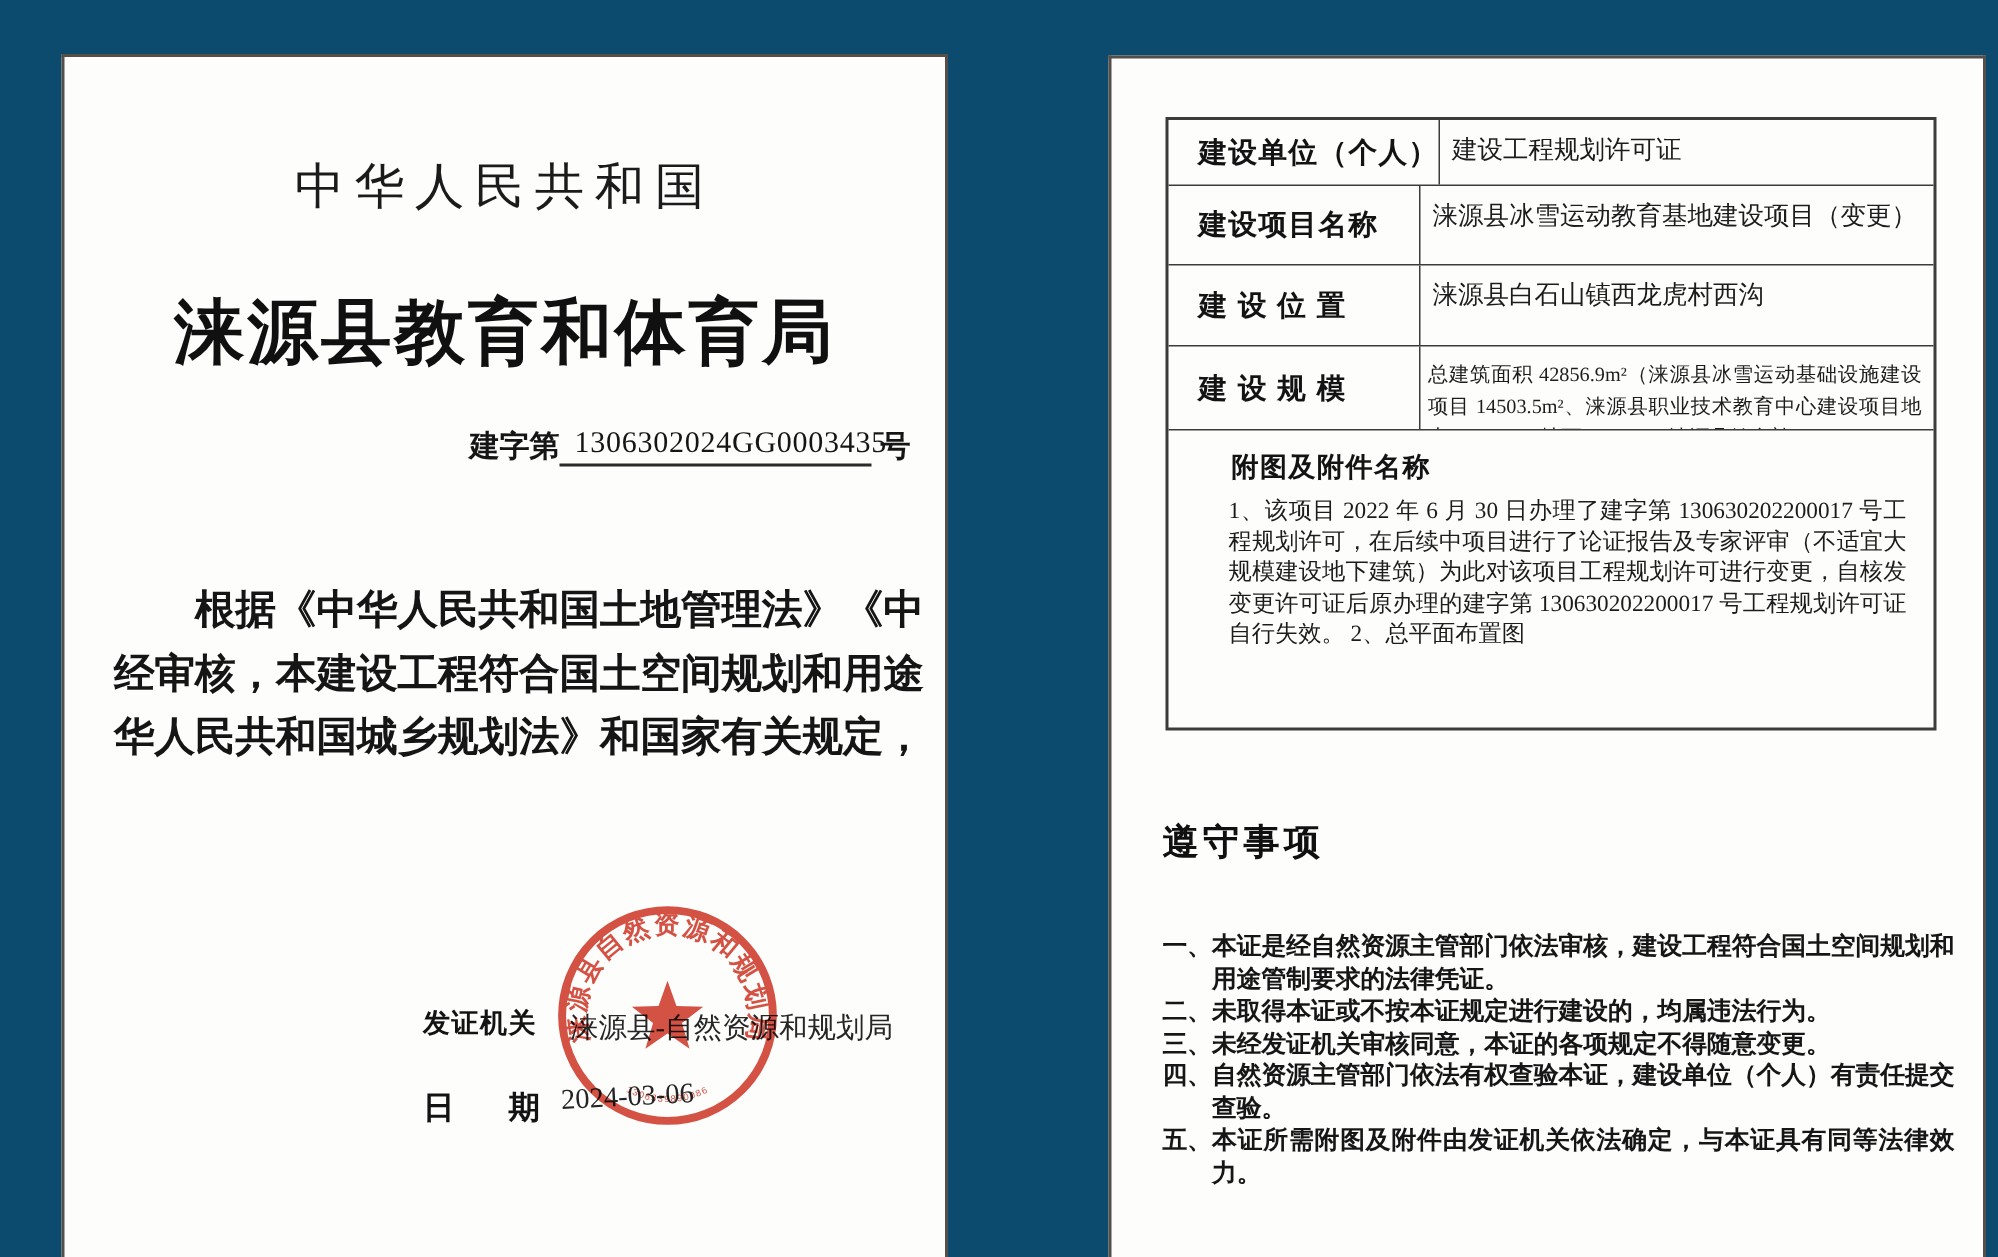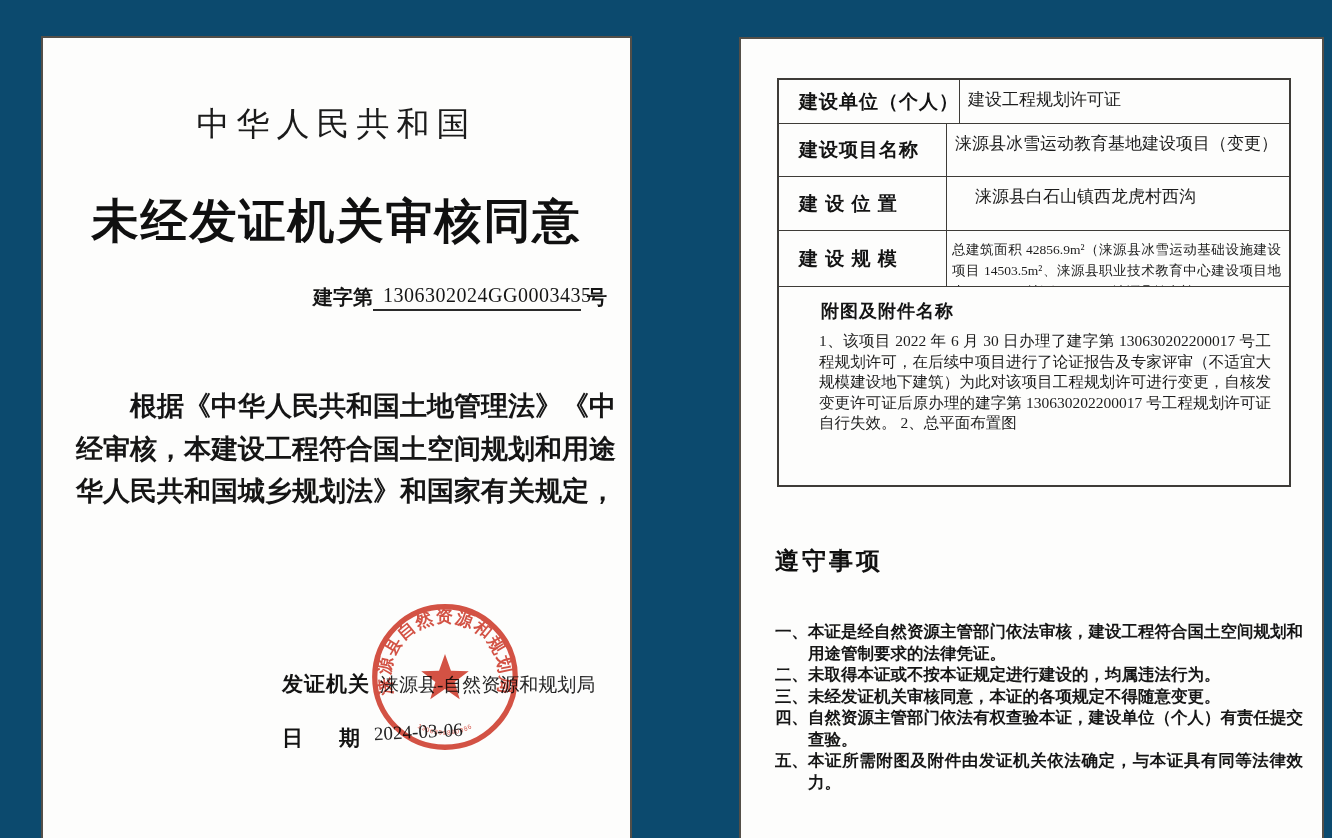--- a/index.html
+++ b/index.html
@@ -20,60 +20,60 @@
   .pl-prefix, .pl-suffix { font-size:20px; font-weight:bold; white-space:nowrap; }
   .pl-underline { width:208px; border-bottom:2px solid #2a2a2a; padding:0 0 2px 10px; box-sizing:border-box; }
   .pl-number { font-size:20px; letter-spacing:.5px; white-space:nowrap; }
   .pl-suffix { margin-left:6px; }
 
   .body-text { position:absolute; top:347px; left:33px; width:530px;
              font-weight:600; font-size:27px; line-height:42.5px; color:#151515; }
   .body-line { white-space:nowrap; }
   .body-line.first { text-indent:54px; }
 
-  .issuer-label { position:absolute; left:239px; top:632px; font-weight:bold; font-size:21px; letter-spacing:1px; color:#131313; }
+  .issuer-label { position:absolute; left:239px; top:632px; font-weight:bold; font-size:18px; letter-spacing:1px; color:#131313; }
   .issuer-value { position:absolute; left:337px; top:634px; font-family:"Liberation Serif",serif;
              font-size:19px; color:#262626; white-space:nowrap; }
   .date-label   { position:absolute; left:239px; top:686px; font-weight:bold; font-size:21px; letter-spacing:36px; color:#131313; }
   .date-value   { position:absolute; left:331px; top:683px; font-family:"Liberation Serif",serif;
              font-size:19px; color:#242424; transform:rotate(-3deg); white-space:nowrap; }
 
   .seal { position:absolute; left:325px; top:562px; width:154px; height:154px;
              mix-blend-mode:multiply; opacity:.88; }
 
   
   .ptable { position:absolute; left:36px; top:39px; width:514px; border:2px solid #3e3c38; box-sizing:border-box; }
   .trow { display:flex; border-bottom:1.5px solid #3e3c38; box-sizing:border-box; }
   .trow:last-child { border-bottom:none; }
   .tlabel { flex:0 0 168px; border-right:1.5px solid #3e3c38; display:flex; align-items:center;
             padding-left:20px; box-sizing:border-box; font-weight:bold; font-size:19px;
             letter-spacing:1px; color:#131313; white-space:nowrap; }
   .tvalue { flex:1; padding:8px 6px 0 8px; font-family:"Liberation Serif",serif; font-size:17px;
             color:#1c1c1c; overflow:hidden; }
-  .r1 { height:44px; } .r2 { height:53px; } .r3 { height:54px;gap:20px; } .r4 { height:56px; } .r5 { height:198px; display:block;margin-left:20px; }
+  .r1 { height:44px; } .r2 { height:53px; } .r3 { height:54px; } .r4 { height:56px; } .r5 { height:198px; display:block;margin-left:20px; }
   .r4 .tvalue { font-size:13.5px; line-height:21px; padding:8px 8px 0 5px; text-align:justify; }
   .attach-head { padding:12px 0 0 22px; font-weight:bold; font-size:18px; letter-spacing:1px; color:#131313; }
   .attach-text { margin:8px 18px 0 20px; font-family:"Liberation Serif",serif; font-size:15.5px;
             line-height:20.5px; text-align:justify; color:#1c1c1c; }
 
   .rules-heading { position:absolute; left:34px; top:506px; font-weight:bold; font-size:24px;
             letter-spacing:3px; color:#101010; }
   .rules { position:absolute; left:34px; top:582px; width:528px; }
   .rule-item { display:flex; font-weight:bold; font-size:16.5px; line-height:21.5px; color:#161616; }
   .rule-marker { flex:0 0 32px; }
   .rule-text { flex:1; text-align:justify; }
 </style>
 </head>
 <body>
 
 <div class="canvas">
 
   <div class="page page-left">
     <div class="country">中华人民共和国</div>
-    <div class="cert-title">未经发证机关审核同意</div>
+    <div class="cert-title">涞源县教育和体育局</div>
 
     <div class="permit-line">
       <span class="pl-prefix">建字第</span>
       <span class="pl-underline"><span class="pl-number">1306302024GG0003435</span></span>
       <span class="pl-suffix">号</span>
     </div>
 
     <div class="body-text">
       <div class="body-line first">根据《中华人民共和国土地管理法》《中</div>
       <div class="body-line">经审核，本建设工程符合国土空间规划和用途</div>

